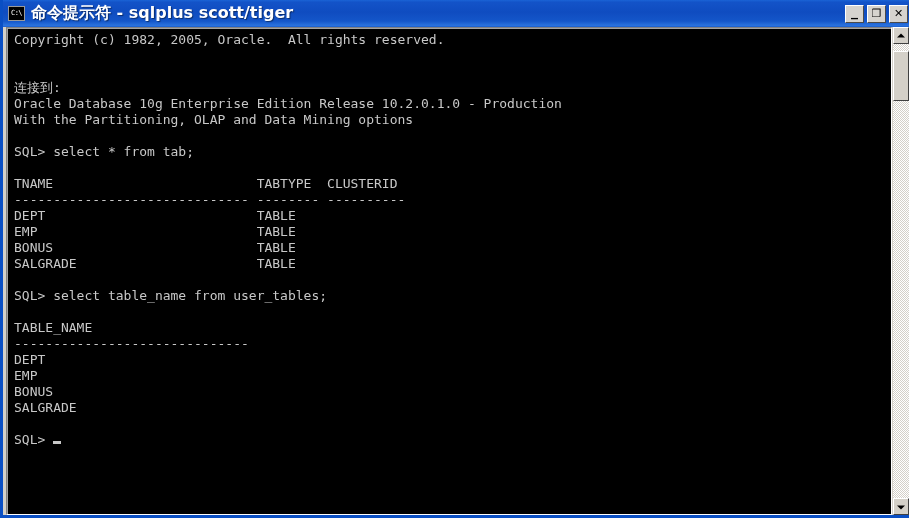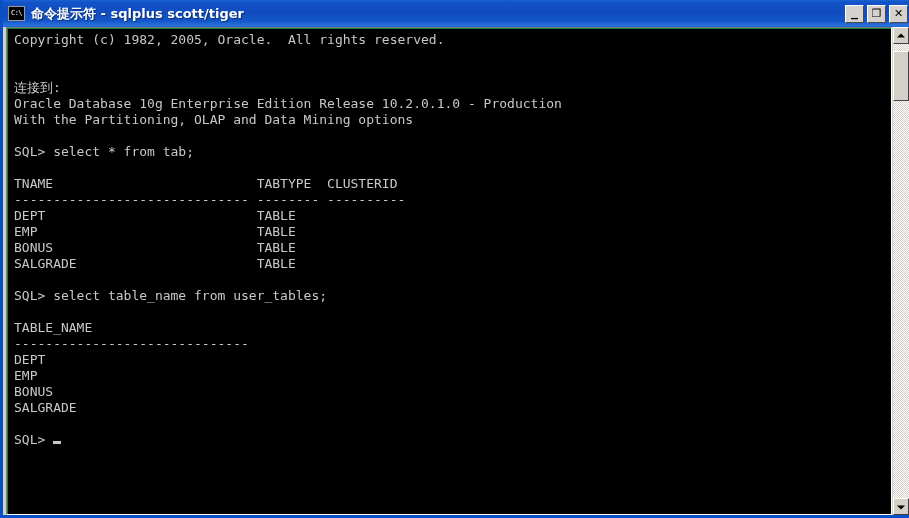--- a/index.html
+++ b/index.html
@@ -58,21 +58,21 @@
     font-family: "DejaVu Sans Mono", monospace;
     font-size: 7px;
     line-height: 13px;
     text-align: center;
     letter-spacing: -0.5px;
     flex: 0 0 auto;
   }
   #title-text {
     color: #ffffff;
     font-family: "DejaVu Sans", sans-serif;
-    font-size: 13px;
+    font-size: 16px;
     font-weight: bold;
     white-space: nowrap;
     text-shadow: 1px 1px 1px rgba(0,0,0,0.45);
     flex: 1 1 auto;
     overflow: hidden;
   }
   #caption-buttons {
     display: flex;
     align-items: center;
     margin-right: 4px;
@@ -117,21 +117,21 @@
     position: absolute;
     left: 0;
     top: 0;
     width: 886px;
     height: 488px;
     box-sizing: border-box;
     border-top: 1px solid #808080;
     border-left: 1px solid #808080;
     border-right: 1px solid #ffffff;
     border-bottom: 1px solid #ffffff;
-    background: #15803d;
+    background: #a3a3a3;
   }
   #console-inner {
     position: absolute;
     left: 1px;
     top: 1px;
     width: 883px;
     height: 485px;
     box-sizing: border-box;
     background: #000000;
     overflow: hidden;

